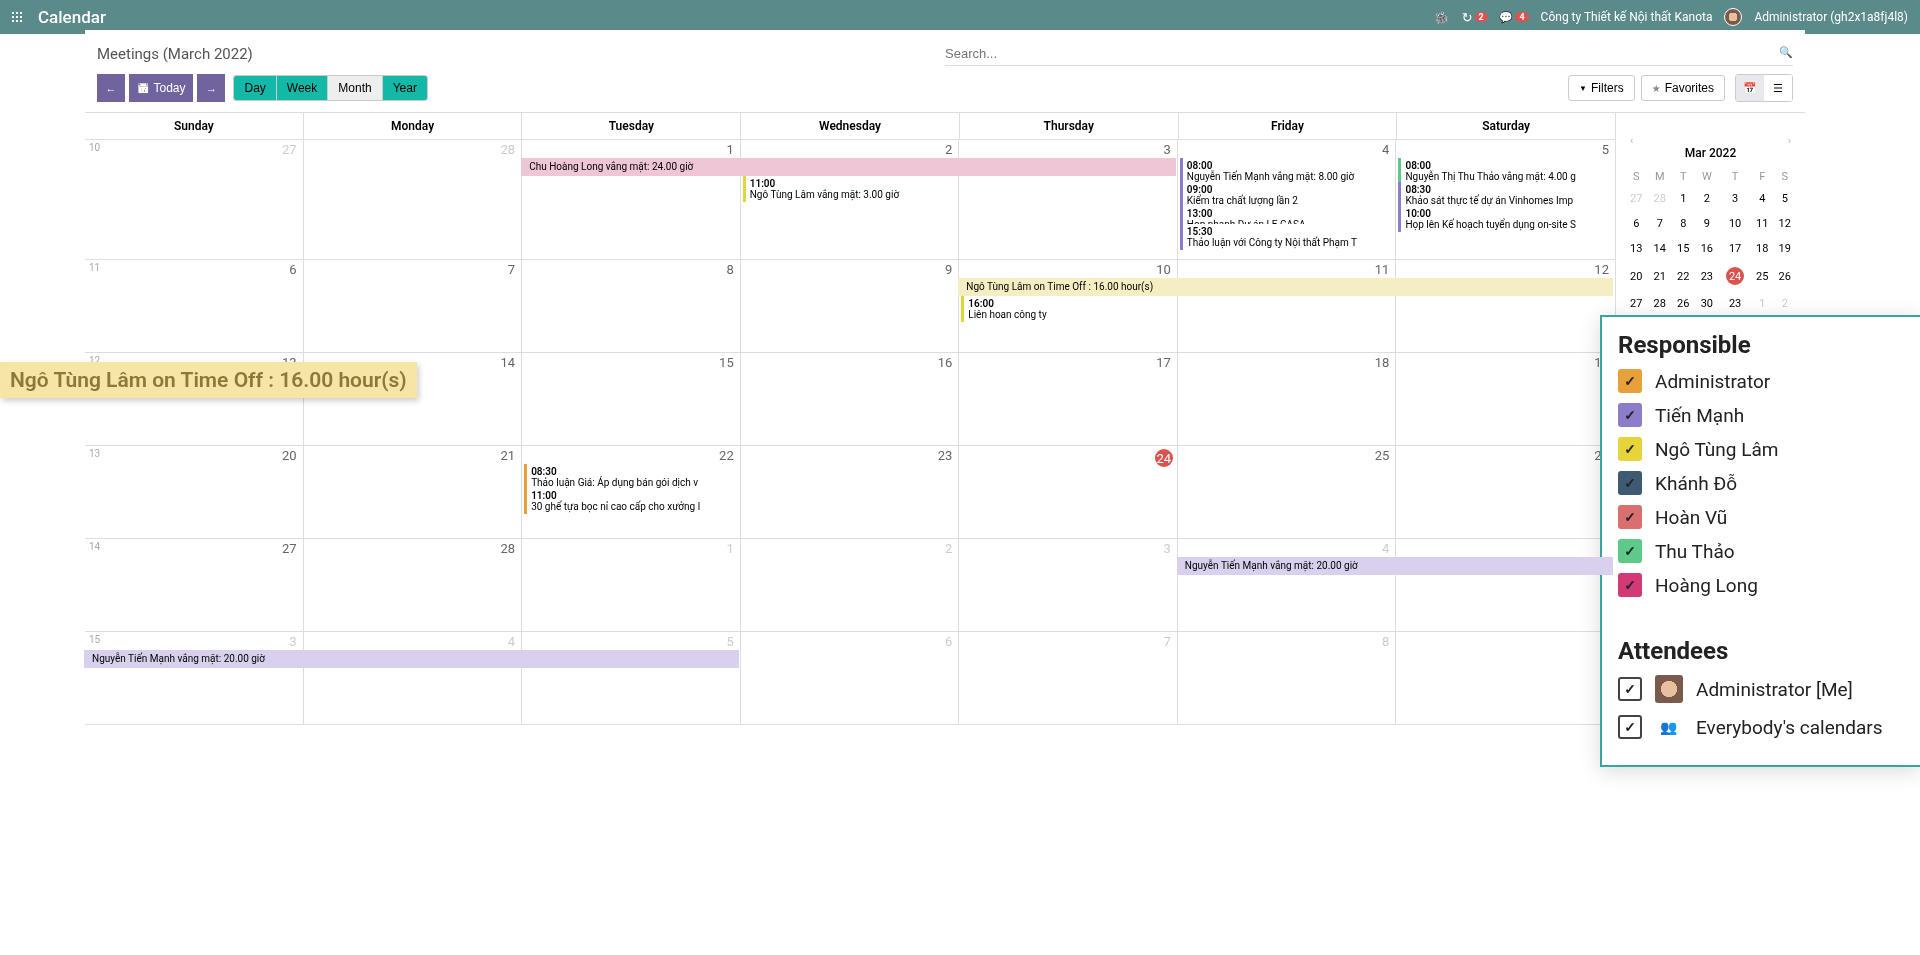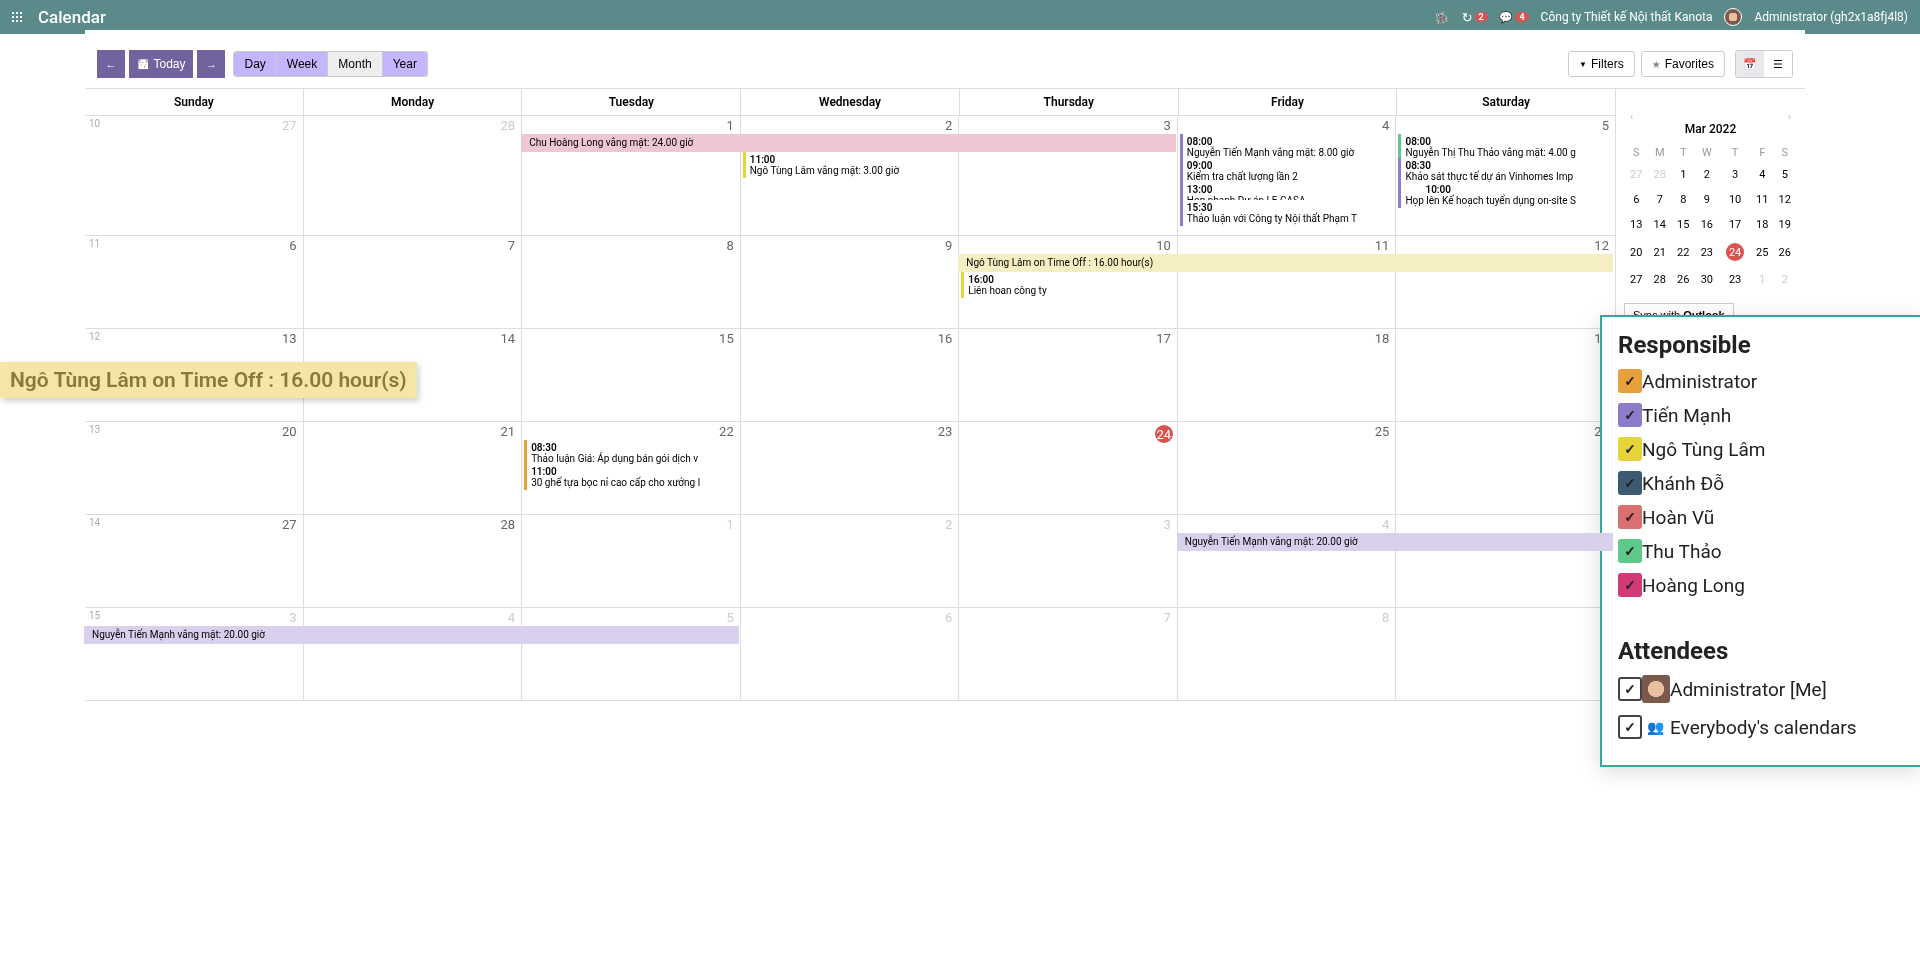--- a/index.html
+++ b/index.html
@@ -31,21 +31,21 @@
     .search-input { width: 100%; border: none; border-bottom: 1px solid #ddd; padding: 4px 24px 4px 0; font-size: 13px; outline: none; }
     .search-icon { position: absolute; right: 0; top: 4px; font-size: 11px; color: #888; }
     
     .controls-row { display: flex; align-items: center; gap: 4px; margin-top: 8px; }
     .nav-btn { width: 28px; height: 28px; background: #71639e; border: none; color: #fff; display: flex; align-items: center; justify-content: center; cursor: pointer; font-size: 11px; }
     .nav-btn.prev::before { content: "←"; }
     .nav-btn.next::before { content: "→"; }
     .today-btn { height: 28px; background: #71639e; color: #fff; border: none; padding: 0 8px; display: flex; align-items: center; gap: 4px; cursor: pointer; font-size: 12px; }
     .today-btn::before { content: "📅"; font-size: 10px; filter: grayscale(1) brightness(2); }
     .range-selector { margin-left: 4px; display: flex; border: 1px solid #ccc; border-radius: 3px; overflow: hidden; }
-    .range-btn { padding: 5px 10px; border: none; background: #c4b5fd; font-size: 12px; cursor: pointer; border-right: 1px solid #ccc; }
+    .range-btn { padding: 5px 10px; border: none; background: #14b8a6; font-size: 12px; cursor: pointer; border-right: 1px solid #ccc; }
     .range-btn:last-child { border-right: none; }
     .range-btn.active { background: #eee; }
     
     .filter-buttons { margin-left: auto; display: flex; gap: 6px; }
     .filter-btn, .fav-btn { padding: 5px 10px; border: 1px solid #ccc; background: #fff; border-radius: 3px; font-size: 12px; display: flex; align-items: center; gap: 4px; cursor: pointer; }
     .filter-btn::before { content: "▼"; font-size: 8px; }
     .fav-btn::before { content: "★"; font-size: 10px; color: #888; }
     
     .view-toggle { margin-left: 6px; display: flex; border: 1px solid #ccc; border-radius: 3px; overflow: hidden; }
     .vt-btn { width: 28px; height: 26px; border: none; background: #fff; cursor: pointer; font-size: 11px; }
@@ -78,21 +78,21 @@
     .mini-table th { font-weight: 400; color: #999; padding: 2px; }
     .mini-table td { padding: 5px 0; cursor: pointer; }
     .mini-table td.other { color: #ccc; }
     .mini-table td.today span { background: #d9534f; color: #fff; border-radius: 50%; width: 18px; height: 18px; display: inline-flex; align-items: center; justify-content: center; }
     .sync-btn { margin-top: 10px; padding: 5px 8px; border: 1px solid #ccc; background: #fff; font-size: 11px; cursor: pointer; }
     .sync-btn b { font-weight: bold; }
     
     
     .right-panel { position: fixed; right: 0; top: 315px; width: 320px; background: #fff; border: 2px solid #3aa5a0; border-right: none; padding: 14px 16px; box-shadow: 0 4px 20px rgba(0,0,0,0.15); }
     .rp-title { font-size: 24px; font-weight: 700; color: #222; margin-bottom: 10px; }
-    .rp-row { display: flex; align-items: center; gap: 0; margin: 10px 0; }
+    .rp-row { display: flex; align-items: center; gap: 13px; margin: 10px 0; }
     .rp-check { width: 24px; height: 24px; border-radius: 3px; display: flex; align-items: center; justify-content: center; color: #222; font-size: 14px; font-weight: bold; }
     .rp-check::before { content: "✓"; }
     .rp-check.outline { border: 2px solid #444; background: #fff; }
     .rp-label { font-size: 19px; color: #222; }
     .rp-avatar { width: 28px; height: 28px; border-radius: 3px; background: radial-gradient(circle, #e8c0a0 40%, #7a5a4a 40%); }
     .rp-group-icon { width: 28px; height: 28px; border-radius: 3px; display: flex; align-items: center; justify-content: center; font-size: 14px; color: #555; }
     .rp-group-icon::before { content: "👥"; }
     
     
     .tooltip { position: fixed; top: 362px; left: 0; background: #f5e6a8; padding: 6px 10px; font-size: 21px; font-weight: 600; color: #8a7a3a; box-shadow: 2px 3px 6px rgba(0,0,0,0.2); z-index: 100; white-space: nowrap; }
@@ -124,20 +124,27 @@
         <span class="badge-count">4</span>
       </span>
     <span class="company-name">Công ty Thiết kế Nội thất Kanota</span>
     <span class="avatar"></span>
     <span class="user-label">Administrator (gh2x1a8fj4l8)</span>
   </div>
 </div>
 
 <div class="main">
   <div class="page-header">
+    <div class="page-title-row">
+      <div class="page-title">Meetings (March 2022)</div>
+      <div class="search-area">
+        <input class="search-input" placeholder="Search..." style="">
+        <span class="search-icon">🔍</span>
+      </div>
+    </div>
     <div class="controls-row">
       <button class="nav-btn prev"></button>
       <button class="today-btn">
           <span>Today</span>
         </button>
       <button class="nav-btn next"></button>
       <div class="range-selector">
         <button class="range-btn">Day</button>
         <button class="range-btn">Week</button>
         <button class="range-btn active">Month</button>
@@ -214,21 +221,21 @@
             <span class="day-num">5</span>
             <div class="event" style="top: 18px; background: rgb(255, 255, 255); border-left-color: rgb(95, 201, 138);">
               <div style="font-weight: 600;">08:00</div>
               <div>Nguyễn Thị Thu Thảo vắng mặt: 4.00 g</div>
             </div>
             <div class="event" style="top: 42px; background: rgb(255, 255, 255); border-left-color: rgb(141, 124, 201);">
               <div style="font-weight: 600;">08:30</div>
               <div>Khảo sát thực tế dự án Vinhomes Imp</div>
             </div>
             <div class="event" style="top: 66px; background: rgb(255, 255, 255); border-left-color: rgb(141, 124, 201);">
-              <div style="font-weight: 600; margin-left: 20px;">10:00</div>
+              <div style="font-weight: 600;">10:00</div>
               <div>Họp lên Kế hoạch tuyển dụng on-site S</div>
             </div>
           </div>
           <div class="cal-cell">
             <span class="week-num">11</span>
             <span class="day-num">6</span>
           </div>
           <div class="cal-cell">
             <span class="day-num">7</span>
           </div>

